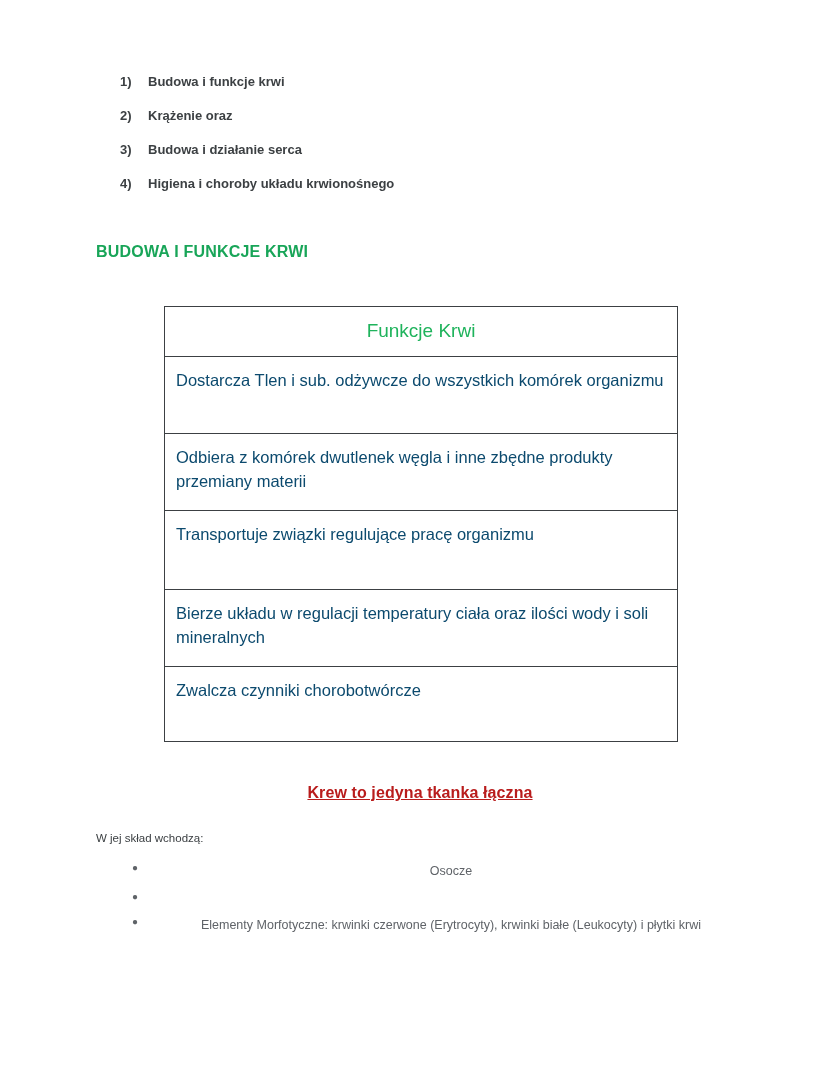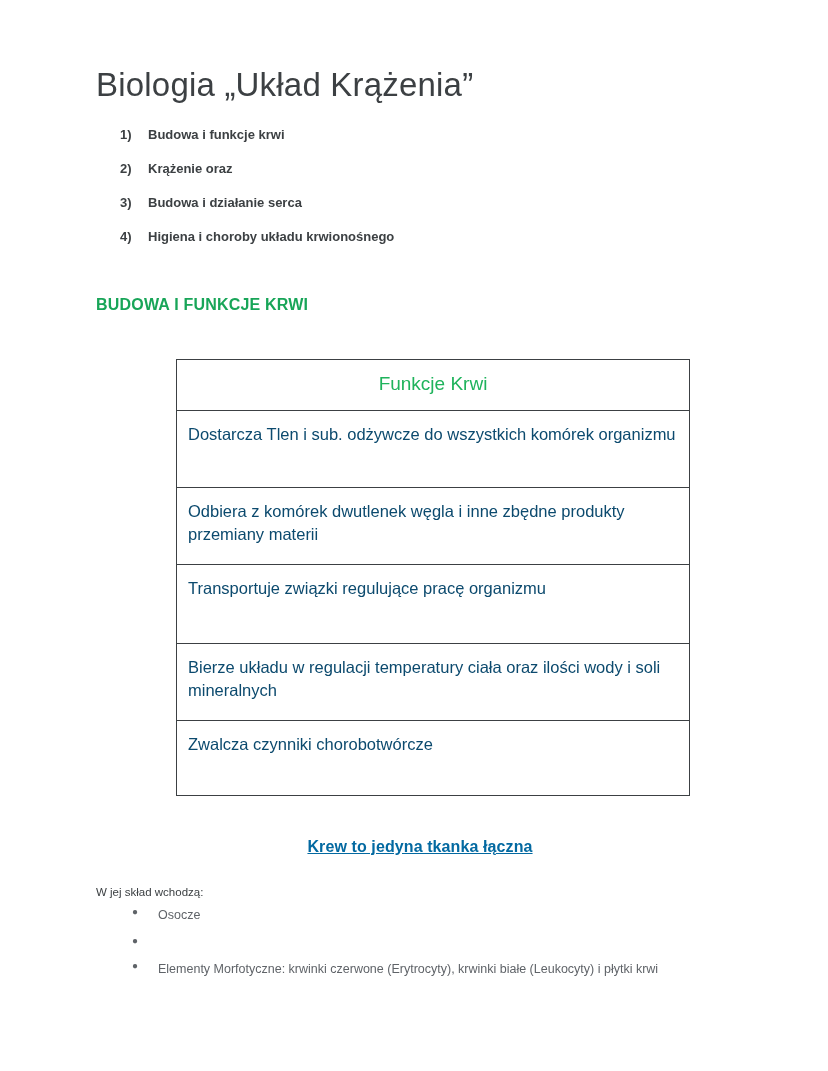--- a/index.html
+++ b/index.html
@@ -57,21 +57,20 @@
     letter-spacing: 0.2px;
   }
   .table-wrap {
     margin: 45px 0 0 68px;
     width: 514px;
   }
   table.funkcje {
     border-collapse: collapse;
     width: 100%;
     table-layout: fixed;
-    margin-left: 12px;
   }
   table.funkcje td {
     border: 1px solid #3c4043;
     padding: 12px 10px 12px 11px;
     font-size: 16.5px;
     color: #0c4a6e;
     line-height: 1.42;
     vertical-align: top;
   }
   table.funkcje td.head {
@@ -84,33 +83,34 @@
   td.r1 { height: 52px; }
   td.r2 { height: 52px; }
   td.r3 { height: 54px; }
   td.r4 { height: 52px; }
   td.r5 { height: 50px; }
   .subtitle {
     text-align: center;
     margin: 42px 0 0 0;
     font-size: 16px;
     font-weight: bold;
-    color: #0369a1;
+    color: #b91c1c;
     text-decoration: underline;
     letter-spacing: 0.1px;
   }
   .lead {
     margin: 30px 0 0 0;
     font-size: 11.5px;
     color: #3c4043;
   }
   ul.bullets {
-    margin: 8px 0 0 36px;
+    margin: 18px 0 0 36px;
     padding: 0;
     list-style: none;
+    text-align: center;
   }
   ul.bullets li {
     position: relative;
     padding-left: 26px;
     font-size: 12.5px;
     color: #5f6368;
     line-height: 1.45;
     margin-bottom: 11px;
     min-height: 14px;
   }
@@ -121,21 +121,20 @@
     top: -1px;
     font-size: 10px;
     color: #5f6368;
   }
 </style>
 </head>
 <body>
 
 <div class="page">
 
-  <h1 class="doc-title">Biologia „Układ Krążenia”</h1>
 
   <ol class="agenda">
     <li>
       <span class="num">1)</span>
       <span>Budowa i funkcje krwi</span>
     </li>
     <li>
       <span class="num">2)</span>
       <span>Krążenie oraz</span>
     </li>

